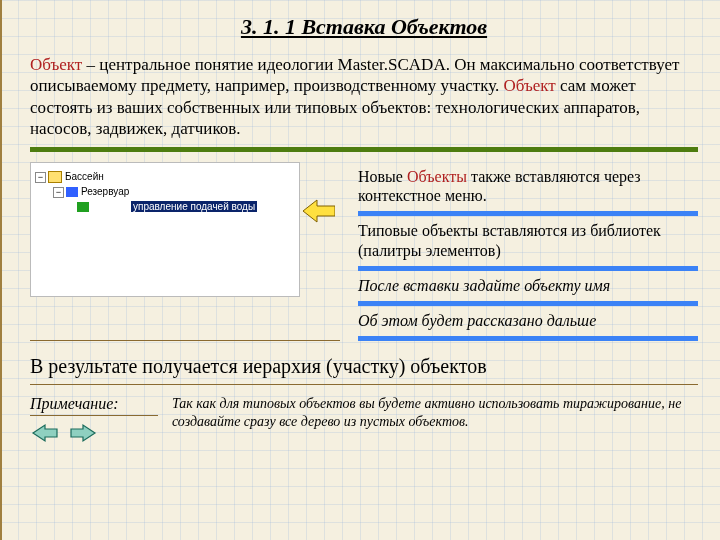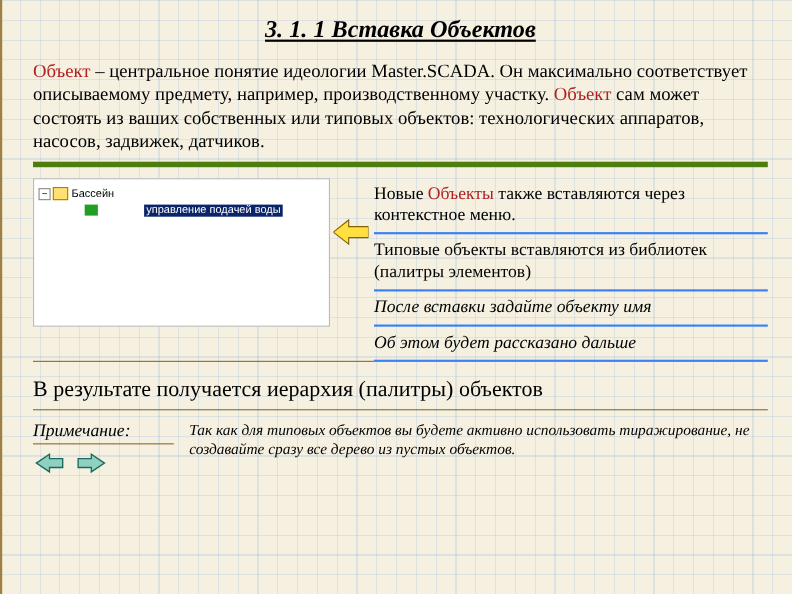--- a/index.html
+++ b/index.html
@@ -32,20 +32,21 @@
   .intro {
     font-size: 17px;
     line-height: 1.25;
     border-bottom: 5px solid #4d7c0f;
     padding-bottom: 8px;
     margin-bottom: 10px;
   }
   .kw { color: #b02020; }
   .row {
     display: flex;
+    gap: 18px;
     margin-bottom: 8px;
   }
   .left-col {
     width: 310px;
     position: relative;
     border-bottom: 1px solid #8a6a30;
     padding-bottom: 6px;
   }
   .tree-shot {
     background: #fff;
@@ -72,21 +73,21 @@
     top: 36px;
     width: 32px;
     height: 26px;
   }
   .arrow svg { width:32px; height:26px; }
   .right-col {
     flex: 1;
     font-size: 16px;
   }
   .right-col .blk {
-    border-bottom: 2px solid #3b82f6;
+    border-bottom: 5px solid #3b82f6;
     padding: 5px 0 6px 0;
     line-height: 1.2;
   }
   .em { font-style: italic; }
   .result {
     font-size: 20px;
     margin: 14px 0 10px 0;
     border-bottom: 1px solid #8a6a30;
     padding-bottom: 6px;
   }
@@ -109,40 +110,41 @@
   <h1 class="title">3. 1. 1 Вставка  Объектов</h1>
 
   <div class="intro">
     <span class="kw">Объект</span><span> – центральное понятие идеологии Master.SCADA. Он максимально соответствует описываемому предмету, например, производственному участку. </span><span class="kw">Объект</span><span> сам может состоять из ваших собственных или типовых объектов: технологических аппаратов, насосов, задвижек, датчиков.</span>
   </div>
 
   <div class="row">
     <div class="left-col">
       <div class="tree-shot">
         <div class="tree-line"><span class="sq">−</span><span class="ico ico-folder"></span><span>Бассейн</span></div>
+        <div class="tree-line" style="padding-left:18px;"><span class="sq">−</span><span class="ico ico-blue"></span><span>Резервуар</span></div>
         <div class="tree-line" style="padding-left:42px;"><span class="ico ico-green"></span><span class="tree-hl">управление подачей воды</span></div>
       </div>
       <div class="arrow">
         <svg viewBox="0 0 32 26">
             <polygon points="0,13 14,2 14,8 32,8 32,18 14,18 14,24" fill="#ffe040" stroke="#806000" stroke-width="1"></polygon>
           </svg>
       </div>
     </div>
 
     <div class="right-col">
       <div class="blk">
         <span>Новые </span><span class="kw">Объекты</span><span> также вставляются через контекстное меню.</span>
       </div>
       <div class="blk">Типовые объекты вставляются из библиотек (палитры элементов)</div>
       <div class="blk em">После вставки задайте объекту имя</div>
       <div class="blk em">Об этом будет рассказано дальше</div>
     </div>
   </div>
 
-  <div class="result">В результате получается иерархия  (палитры) объектов</div>
+  <div class="result">В результате получается иерархия  (участку) объектов</div>
 
   <div class="note-row">
     <div class="note-left">
       <div class="note-label">Примечание:</div>
       <div class="nav-arrows">
         <div class="nav-btn">
           <svg viewBox="0 0 28 20">
               <polygon points="2,10 14,2 14,6 26,6 26,14 14,14 14,18" fill="#8fd0c0" stroke="#1a6a5a" stroke-width="1.2"></polygon>
             </svg>
         </div>

